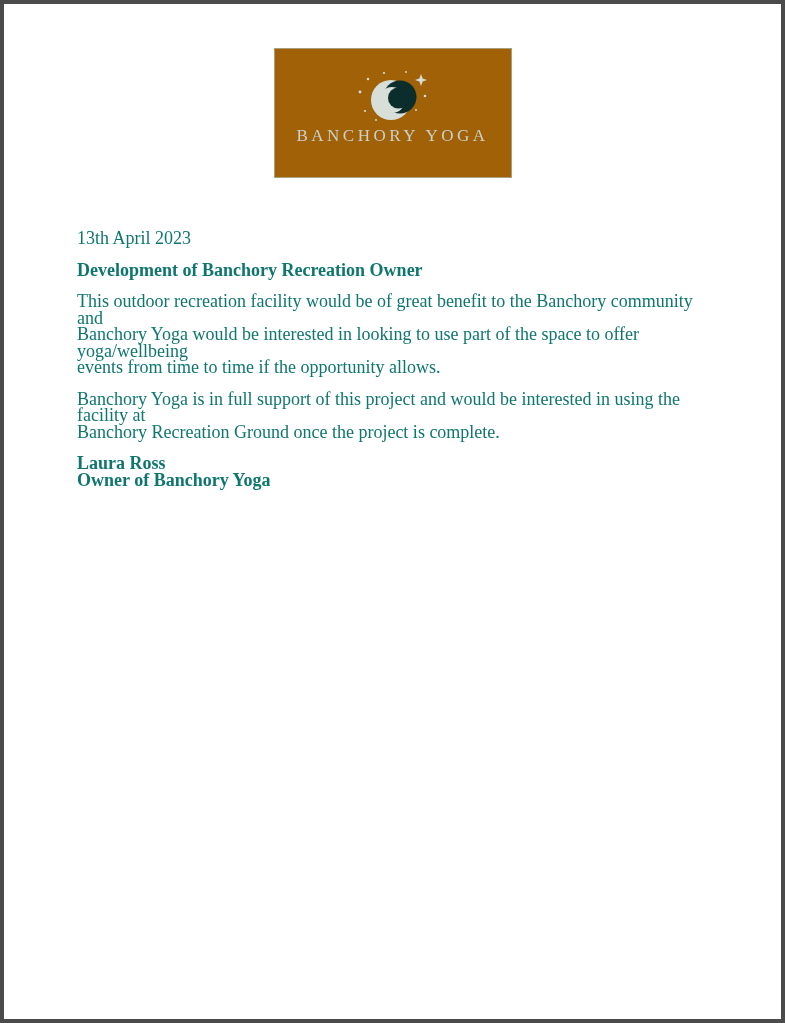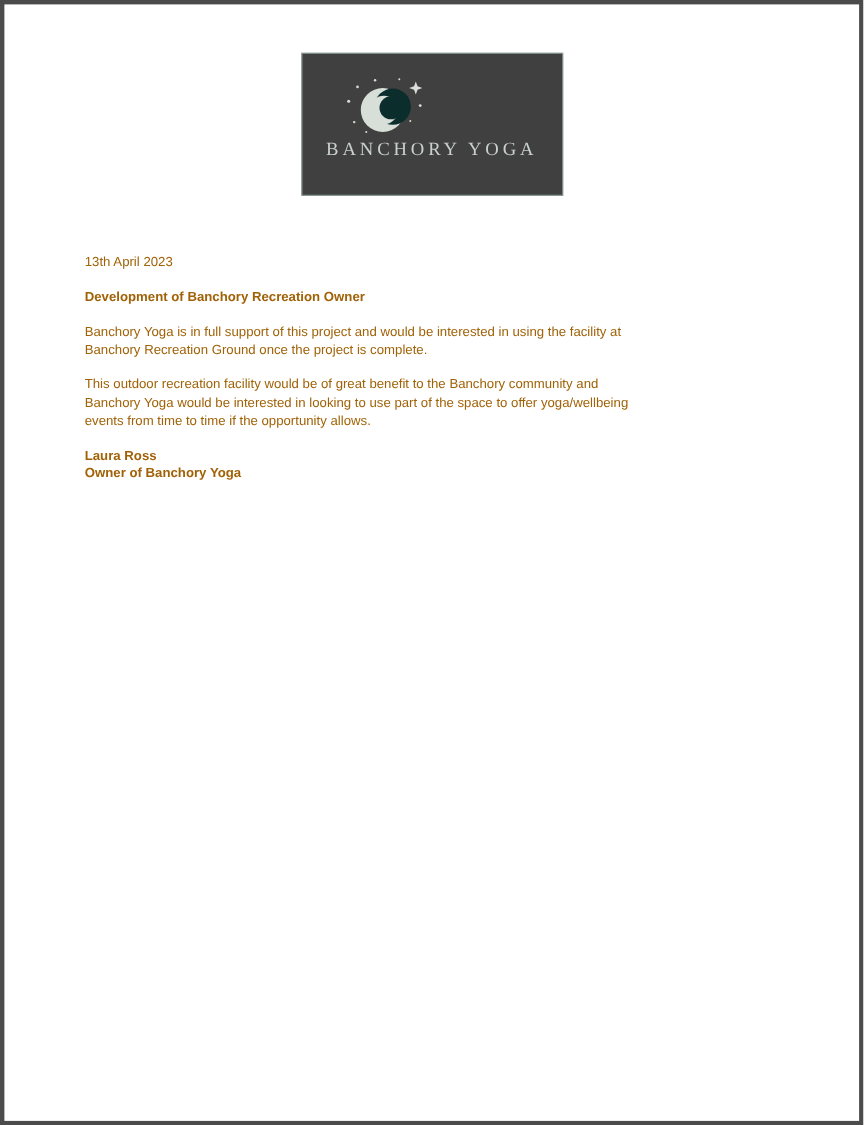--- a/index.html
+++ b/index.html
@@ -10,42 +10,44 @@
     box-sizing: border-box;
     border: 4px solid #4b4b4b;
     background: #ffffff;
     font-family: "Liberation Sans", sans-serif;
     overflow: hidden;
   }
   .logo-card {
     width: 238px;
     height: 130px;
     margin: 44px auto 0 auto;
-    background: #404040;
+    background: #a16207;
     border: 1px solid rgba(170,192,189,0.65);
     box-sizing: border-box;
     display: flex;
     flex-direction: column;
+    align-items: center;
     padding-top: 21px;
   }
   .moon-svg { display: block; width: 150px; height: 54px; }
   .brand {
     margin-top: 2px;
     color: #c9d1cc;
     font-family: "Liberation Serif", serif;
     font-size: 17px;
     letter-spacing: 3.5px;
     white-space: nowrap;
     text-align: center;
   }
   .letter-body {
     margin: 52px 68px 0 73px;
-    color: #a16207;
-    font-size: 12px;
+    color: #0f766e;
+    font-size: 18px;
     line-height: 16.5px;
+    font-family: Liberation Serif, serif;
   }
   .letter-body p {
     margin: 0 0 15px 0;
     max-width: 650px;
     white-space: pre-line;
   }
   .subject, .signature { font-weight: bold; }
 </style>
 </head>
 <body>
@@ -73,21 +75,21 @@
         <circle cx="98" cy="40" r="0.9"></circle>
         <circle cx="58" cy="50" r="0.9"></circle>
       </g>
     </svg>
     <div class="brand">BANCHORY YOGA</div>
   </div>
 
   <div class="letter-body">
     <p>13th April 2023</p>
     <p class="subject">Development of Banchory Recreation Owner</p>
-    <p>Banchory Yoga is in full support of this project and would be interested in using the facility at
-Banchory Recreation Ground once the project is complete.</p>
     <p>This outdoor recreation facility would be of great benefit to the Banchory community and
 Banchory Yoga would be interested in looking to use part of the space to offer yoga/wellbeing
 events from time to time if the opportunity allows.</p>
+    <p>Banchory Yoga is in full support of this project and would be interested in using the facility at
+Banchory Recreation Ground once the project is complete.</p>
     <p class="signature"><span>Laura Ross</span><br><span>Owner of Banchory Yoga</span></p>
   </div>
 
 </div>
 
 </body></html>

